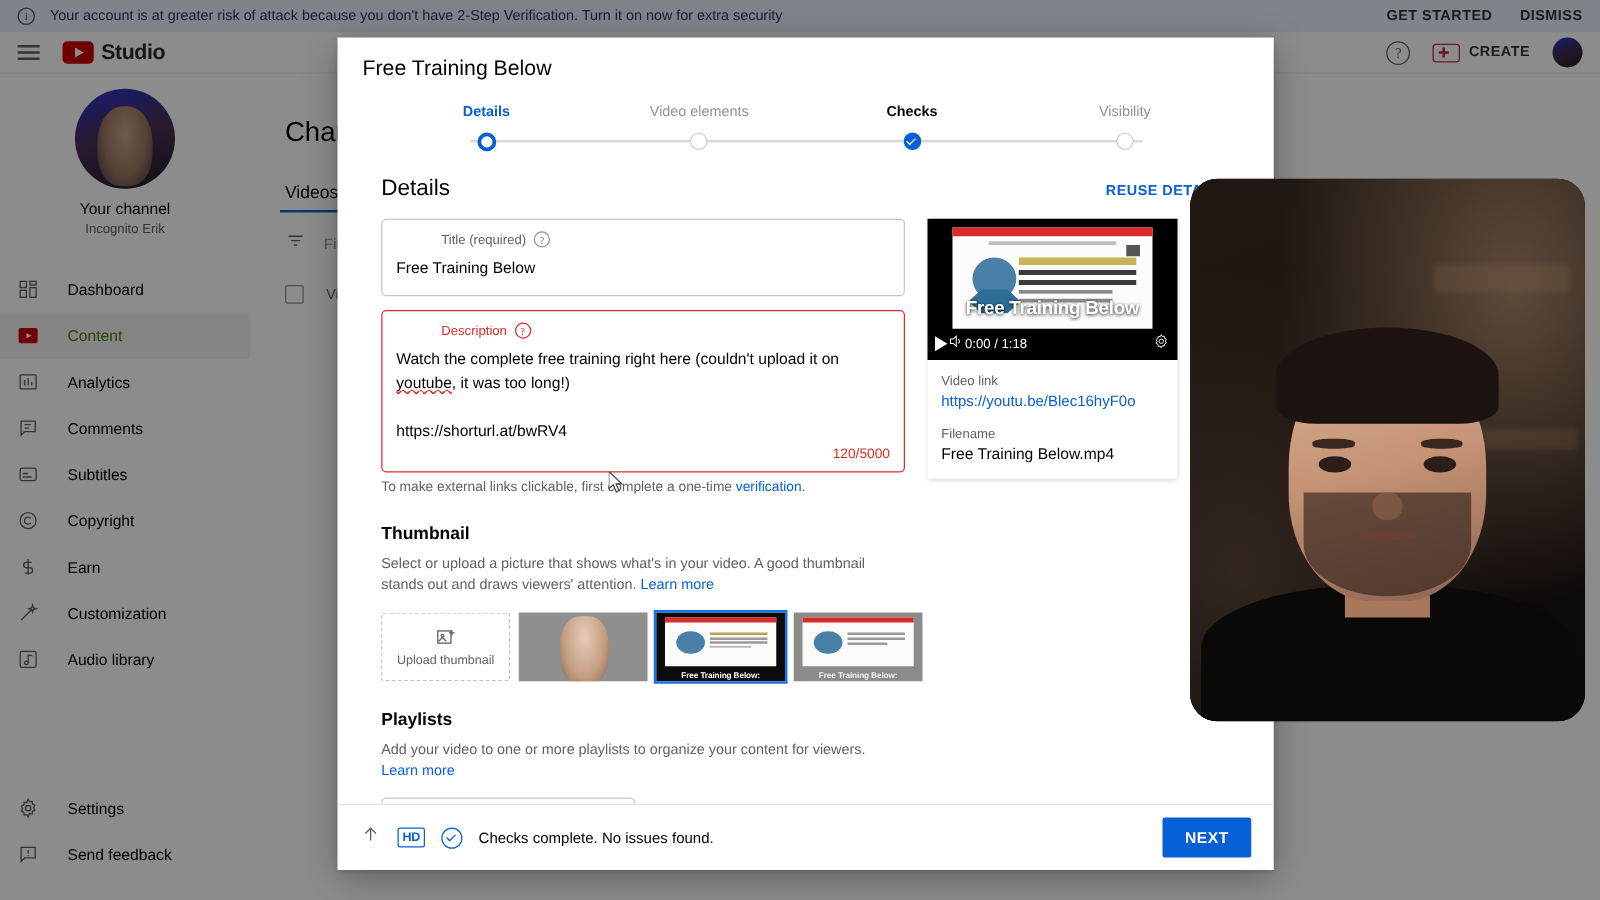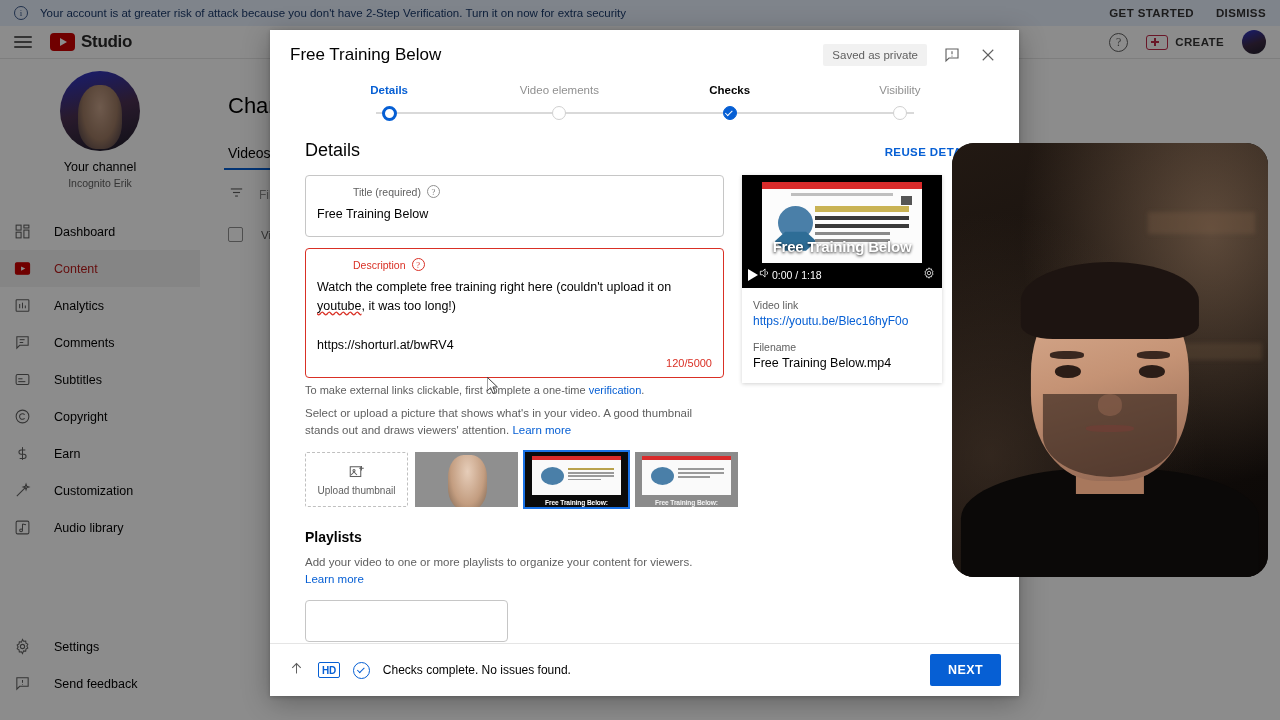--- a/index.html
+++ b/index.html
@@ -53,21 +53,21 @@
 
   
   .sidebar { position: absolute; top: 59px; left: 0; width: 200px; bottom: 0; background: #fff; }
   .chan-block { padding: 12px 0 10px; display: flex; flex-direction: column; align-items: center; }
   .avatar-lg { width: 80px; height: 80px; border-radius: 50%; background: linear-gradient(165deg,#2b33cf 0%,#4b3152 48%,#1d1c28 100%); position: relative; overflow: hidden; }
   .avatar-lg::after { content:""; position:absolute; left:22%; top:18%; width:56%; height:80%; border-radius:45% 45% 40% 40%; background: radial-gradient(ellipse at 50% 35%, #c9a48c 0%, #9d7a63 55%, #3b3140 100%); }
   .chan-name { margin-top: 9px; font-size: 12.5px; color: #030303; }
   .chan-sub { margin-top: 3px; font-size: 10.5px; color: #606060; }
   .nav-list { margin-top: 14px; }
   .nav-item { height: 37px; display: flex; align-items: center; padding-left: 12px; font-size: 12.5px; color: #030303; }
-  .nav-item.active { background: #f2f2f2; color: #b91c1c; }
+  .nav-item.active { background: #f2f2f2; color: #4d7c0f; }
   .nav-ico { width: 20px; height: 20px; margin-right: 22px; flex: none; display:flex; align-items:center; justify-content:center; color:#606060; }
   .nav-ico svg { width: 17px; height: 17px; fill: none; stroke: #606060; stroke-width: 1.5; }
   .nav-item.active .nav-ico svg { stroke: #c00; }
   .nav-bottom { position: absolute; bottom: 18px; left: 0; right: 0; }
 
   
   .content-area { position: absolute; top: 59px; left: 200px; right: 0; bottom: 0; background: #fff; padding: 34px 0 0 28px; }
   .page-title { font-size: 22px; color: #030303; font-weight: normal; }
   .tabs-row { margin-top: 26px; display: flex; gap: 26px; }
   .tab { font-size: 14px; color: #606060; padding-bottom: 9px; position: relative; }
@@ -394,36 +394,20 @@
       </div>
     </div>
   </div>
 
   <div class="dim-veil"></div>
 
   <div class="modal">
 
     <div class="modal-head">
       <div class="modal-title">Free Training Below</div>
-      <div class="modal-head-right">
-        <div class="saved-chip">Saved as private</div>
-        <div class="ico-btn">
-            <svg viewBox="0 0 24 24">
-              <path d="M4 4h16v12H8l-4 4z"></path>
-              <line x1="12" y1="7" x2="12" y2="11"></line>
-              <circle cx="12" cy="13.4" r=".8" fill="#606060" stroke="none"></circle>
-            </svg>
-          </div>
-        <div class="ico-btn">
-            <svg viewBox="0 0 24 24">
-              <line x1="5" y1="5" x2="19" y2="19"></line>
-              <line x1="19" y1="5" x2="5" y2="19"></line>
-            </svg>
-          </div>
-      </div>
     </div>
 
     <div class="stepper">
       <div class="step-labels">
         <div class="cur">Details</div>
         <div>Video elements</div>
         <div class="done">Checks</div>
         <div>Visibility</div>
       </div>
       <div class="step-track">
@@ -472,20 +456,21 @@
                 <span>Watch the complete free training right here (couldn't upload it on </span><span class="spell">youtube</span><span>, it was too long!)</span>
                 <div class="desc-line">https://shorturl.at/bwRV4</div>
               </div>
               <div class="char-count">120/5000</div>
             </div>
 
             <div class="helper">
               <span>To make external links clickable, first complete a one-time </span><a href="#">verification</a><span>.</span>
             </div>
 
+            <div class="sub-title">Thumbnail</div>
             <div class="sub-desc">
               <span>Select or upload a picture that shows what's in your video. A good thumbnail stands out and draws viewers' attention. </span><a href="#">Learn more</a>
             </div>
 
             <div class="thumb-row">
               <div class="thumb upload">
                 <svg viewBox="0 0 24 24">
                     <rect x="3" y="5" width="14" height="13"></rect>
                     <circle cx="8" cy="10" r="1.4"></circle>
                     <path d="M4 16l4-4 4 4"></path>

